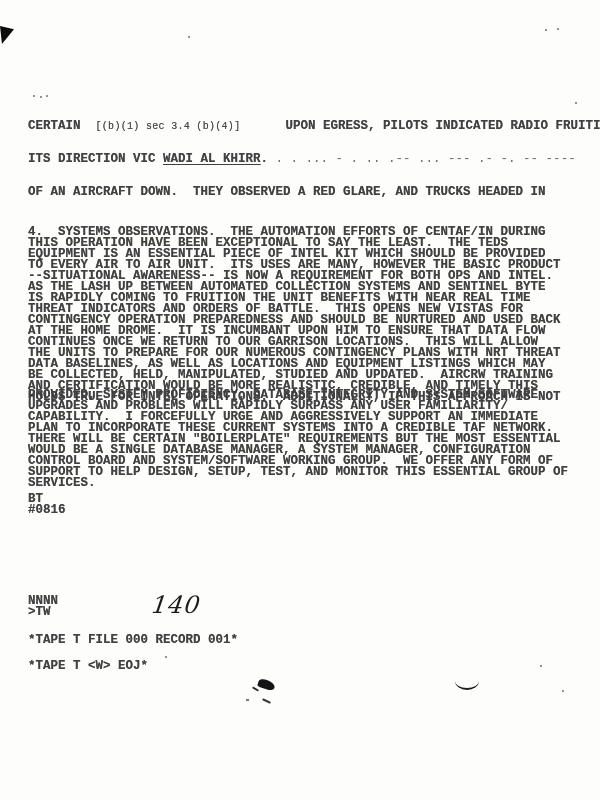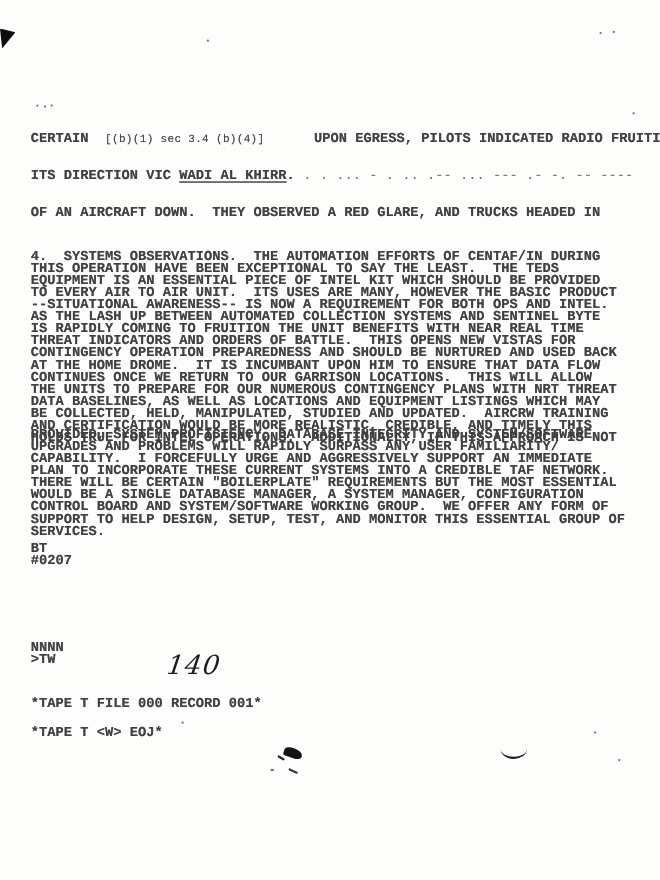--- a/index.html
+++ b/index.html
@@ -85,23 +85,23 @@
 CAPABILITY.  I FORCEFULLY URGE AND AGGRESSIVELY SUPPORT AN IMMEDIATE
 PLAN TO INCORPORATE THESE CURRENT SYSTEMS INTO A CREDIBLE TAF NETWORK.
 THERE WILL BE CERTAIN "BOILERPLATE" REQUIREMENTS BUT THE MOST ESSENTIAL
 WOULD BE A SINGLE DATABASE MANAGER, A SYSTEM MANAGER, CONFIGURATION
 CONTROL BOARD AND SYSTEM/SOFTWARE WORKING GROUP.  WE OFFER ANY FORM OF
 SUPPORT TO HELP DESIGN, SETUP, TEST, AND MONITOR THIS ESSENTIAL GROUP OF
 SERVICES.</div>
   </div>
 
   <div class="mono" style="top:494px">BT
-#0207</div>
+#0816</div>
 
-  <div class="mono" style="top:584px">NNNN
+  <div class="mono" style="top:596px">NNNN
 &gt;TW</div>
 
   <div class="handwritten">140</div>
 
   <div class="mono" style="top:635px">*TAPE T FILE 000 RECORD 001*</div>
   <div class="mono" style="top:661px">*TAPE T &lt;W&gt; EOJ*</div>
 
   <div class="ink-blob"></div>
   <div class="ink-blob-tail"></div>
   <div class="ink-slash"></div>

